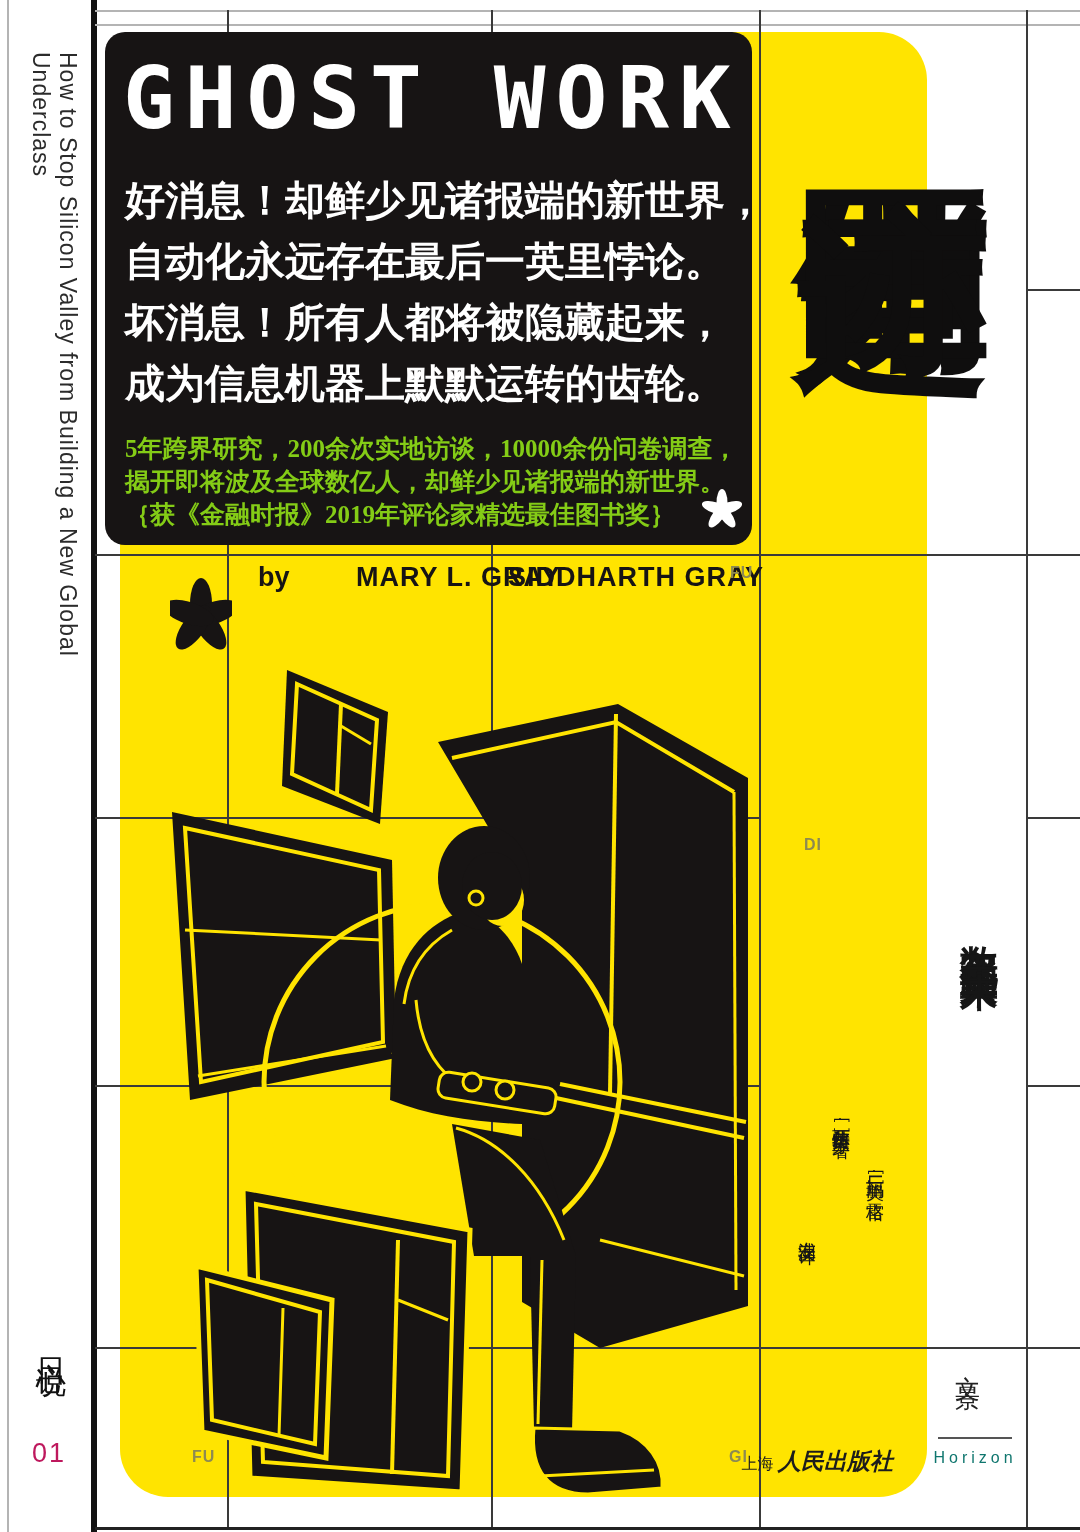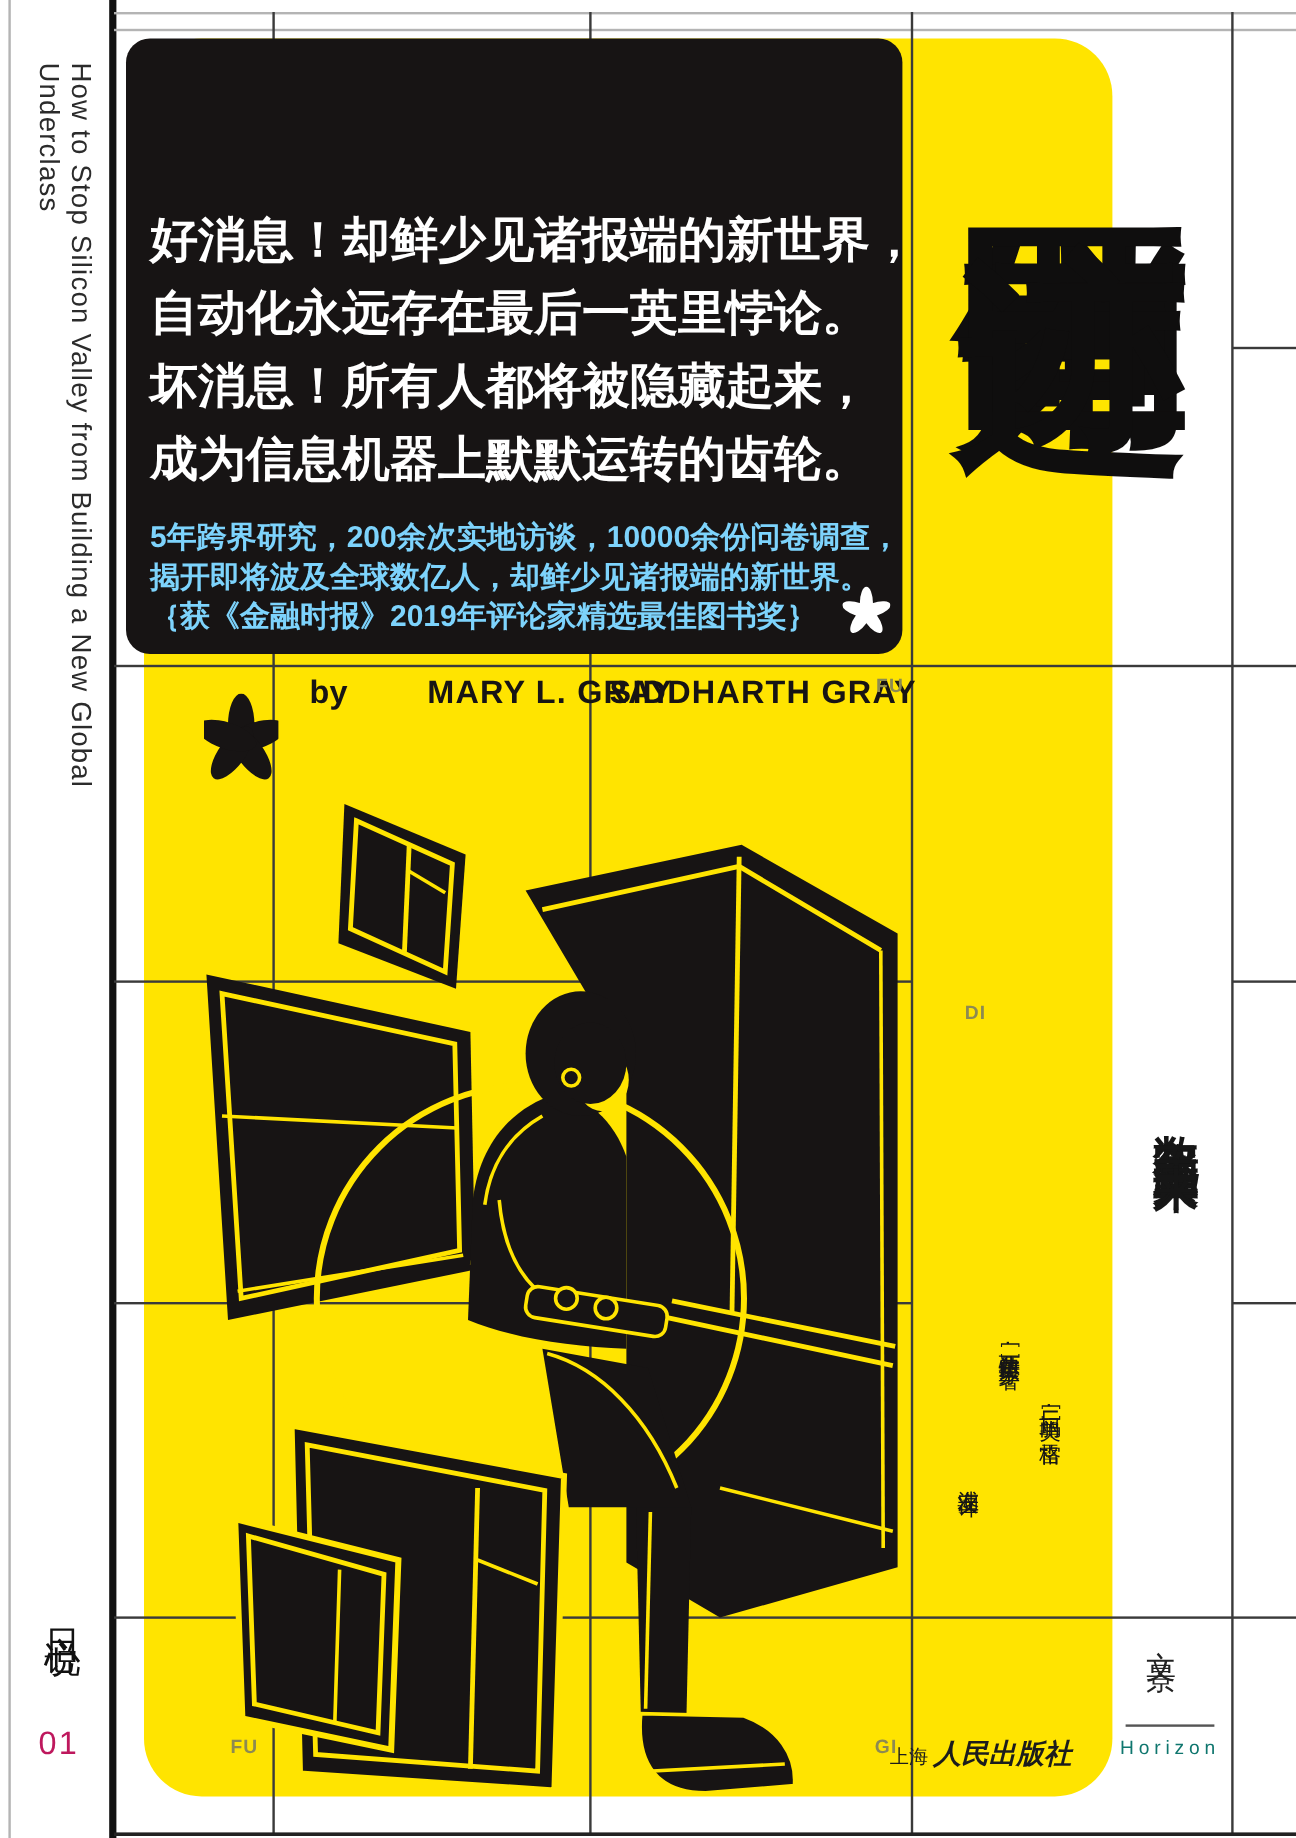--- a/index.html
+++ b/index.html
@@ -10,22 +10,22 @@
   .gl{position:absolute;background:#3a3a3a;z-index:2;}
   .gl-light{position:absolute;background:#b4b4b4;z-index:2;}
   
   #yellow{left:120px;top:32px;width:807px;height:1465px;background:#FFE400;border-radius:48px;z-index:1;}
   
   #infobox{left:105px;top:32px;width:647px;height:513px;background:#171414;border-radius:20px;z-index:4;}
   #logo{position:absolute;left:18px;top:16px;color:#ffffff;font-family:"DejaVu Sans Mono",monospace;
         font-weight:bold;font-size:86px;letter-spacing:10px;white-space:nowrap;}
   #headlines{position:absolute;left:20px;top:138px;color:#ffffff;font-weight:bold;
              font-size:40px;line-height:61px;white-space:nowrap;letter-spacing:0px;}
-  #sublines{position:absolute;left:20px;top:400px;color:#7dd3fc;font-weight:bold;
-            font-size:25px;line-height:33px;white-space:nowrap;}
+  #sublines{position:absolute;left:20px;top:400px;color:#84cc16;font-weight:bold;
+            font-size:25px;line-height:33px;white-space:nowrap;font-family:Liberation Serif, serif;}
   
   .vrl{writing-mode:vertical-rl;text-orientation:mixed;}
   #spine-en{left:27px;top:52px;height:700px;font-size:23px;color:#2b2b2b;z-index:3;letter-spacing:1px;}
   #series-name{left:30px;top:1334px;font-size:30px;letter-spacing:5px;color:#111;z-index:3;}
   #series-num{left:32px;top:1438px;font-size:27px;letter-spacing:2px;color:#be185d;z-index:3;}
   #title-cn{left:799px;top:36px;font-size:195px;line-height:195px;font-weight:900;color:#0f0e0e;z-index:5;}
   #subtitle-cn{left:953px;top:916px;font-size:38px;font-weight:bold;letter-spacing:3px;color:#161616;z-index:5;}
   #credits{left:790px;top:1116px;height:240px;line-height:34px;font-size:18px;color:#161616;z-index:5;}
   #credits span{display:block;}
   #credit-a1{margin-top:52px;}
@@ -133,20 +133,21 @@
     <g fill="#171414">
       <ellipse rx="11" ry="26" cy="-13" transform="rotate(0)"></ellipse>
       <ellipse rx="11" ry="26" cy="-13" transform="rotate(72)"></ellipse>
       <ellipse rx="11" ry="26" cy="-13" transform="rotate(144)"></ellipse>
       <ellipse rx="11" ry="26" cy="-13" transform="rotate(216)"></ellipse>
       <ellipse rx="11" ry="26" cy="-13" transform="rotate(288)"></ellipse>
     </g>
   </svg>
 
   <div id="infobox" class="abs">
+    <div id="logo">GHOST WORK</div>
     <div id="headlines">
       <div>好消息！却鲜少见诸报端的新世界，</div>
       <div>自动化永远存在最后一英里悖论。</div>
       <div>坏消息！所有人都将被隐藏起来，</div>
       <div>成为信息机器上默默运转的齿轮。</div>
     </div>
     <div id="sublines">
       <div>5年跨界研究，200余次实地访谈，10000余份问卷调查，</div>
       <div>揭开即将波及全球数亿人，却鲜少见诸报端的新世界。</div>
       <div>｛获《金融时报》2019年评论家精选最佳图书奖｝</div>

